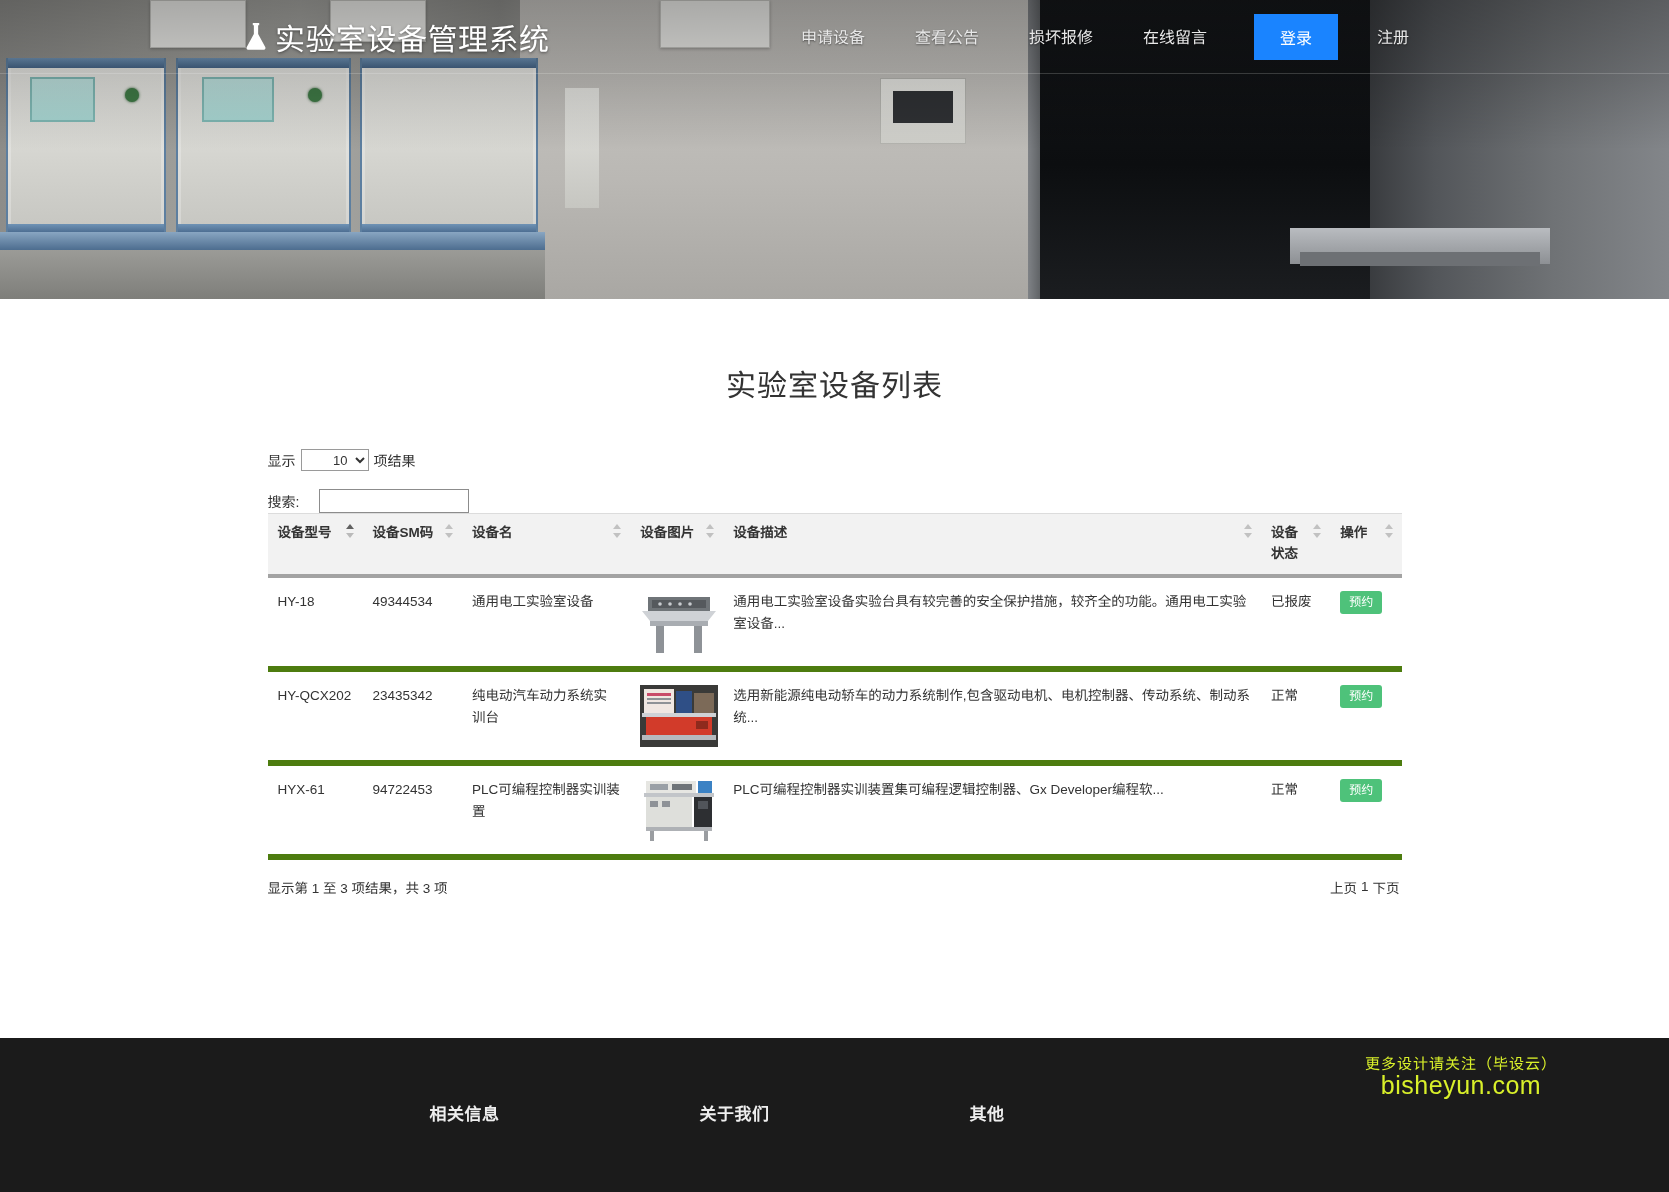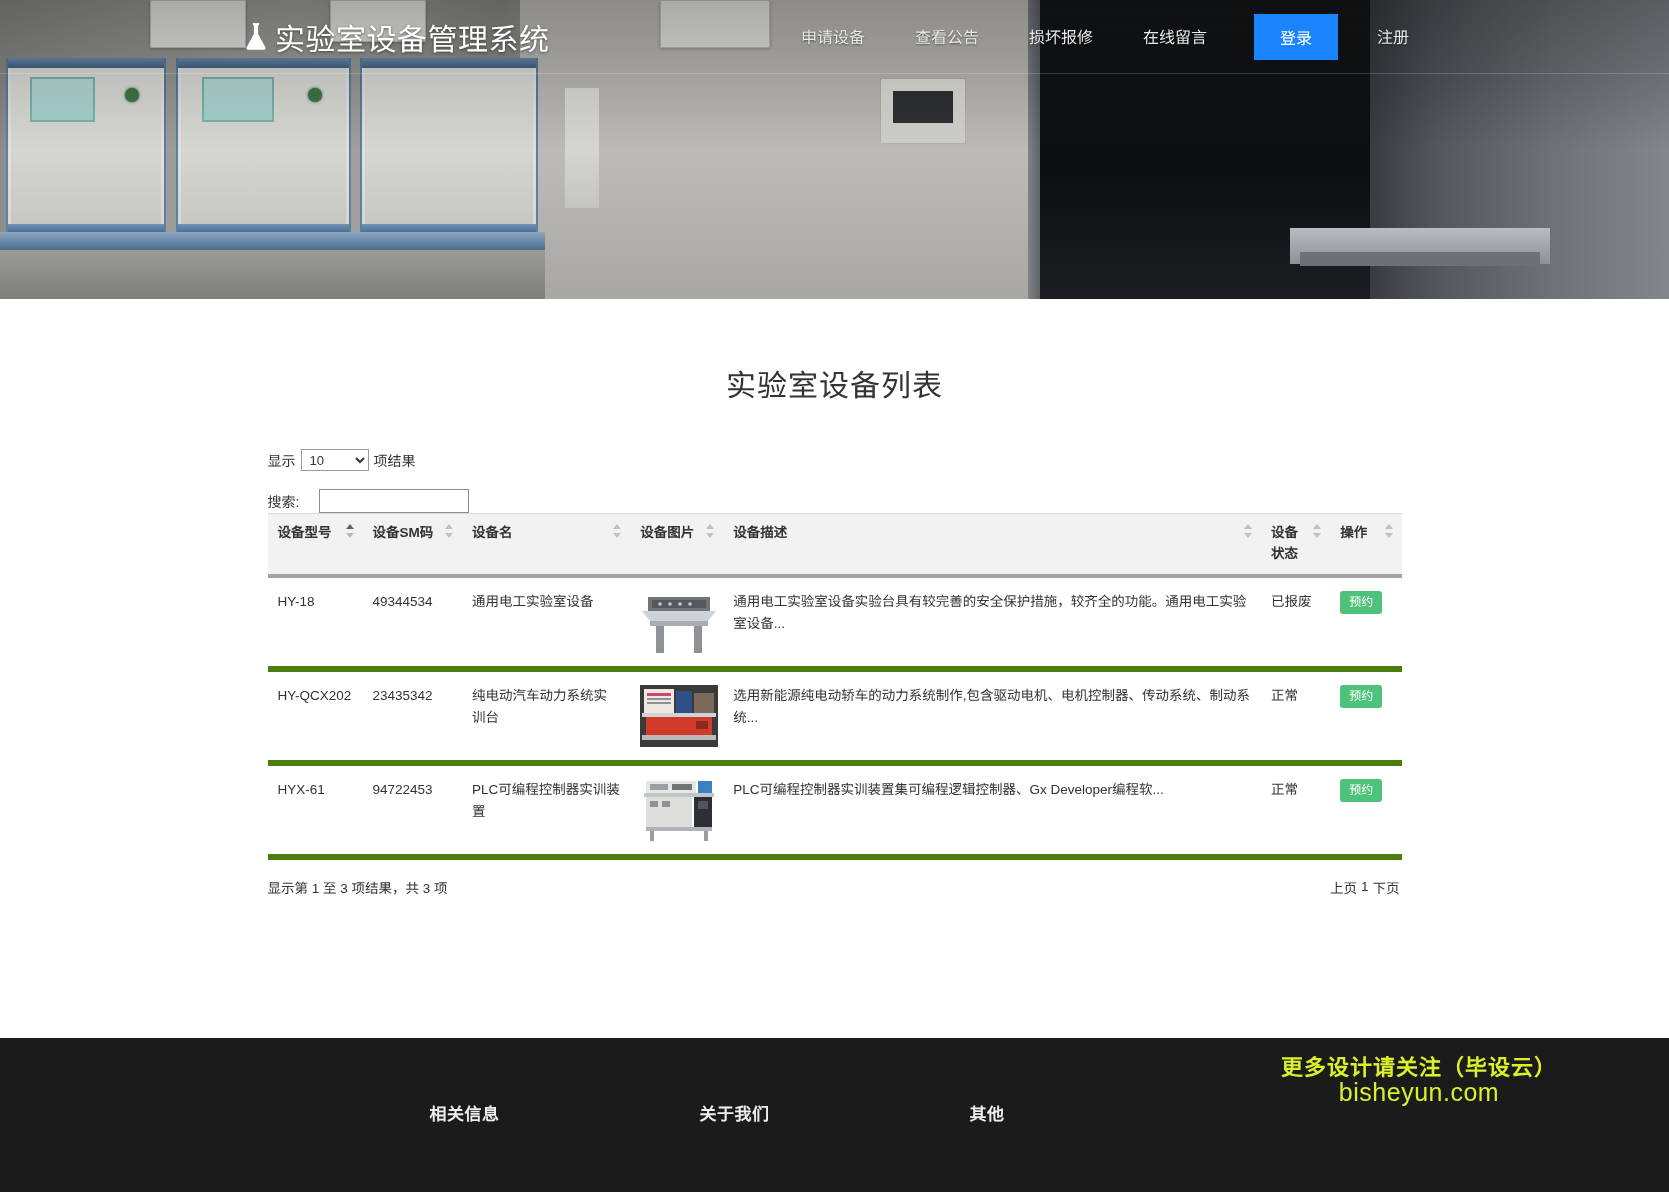--- a/index.html
+++ b/index.html
@@ -141,20 +141,21 @@
 
   .table-top {
     display:flex; align-items:flex-start;
     justify-content:space-between; margin-bottom:0;flex-direction:column;
   }
   .length-ctl { font-size:14px; color:#333; display:flex; align-items:center; gap:5px; }
   .length-ctl select {
     font-size:13px; padding:2px 4px; height:22px; width:68px;
     border:1px solid #9a9a9a; background:#fff; color:#333;
     font-family:"Liberation Sans",sans-serif;
+    text-align:right;
   }
   .search-ctl {
     font-size:14px; color:#333; display:flex; align-items:center; gap:20px;
     margin-top:18px;
   }
   .search-ctl input {
     width:150px; height:24px; border:1px solid #8c8c8c;
     padding:2px 6px; font-size:13px; background:#fff;
     font-family:"Liberation Sans",sans-serif;
   }
@@ -221,21 +222,21 @@
   .fcol { width:270px; }
   .fcol h4 {
     margin:0; font-size:17px; font-weight:bold; color:#eee;
     letter-spacing:.5px;
   }
   .watermark {
     position:absolute; right:112px; top:18px;
     text-align:center; line-height:1.05;
   }
   .wm1 {
-    font-size:22px; font-weight:bold; color:#d9f02a;
+    font-size:15px; font-weight:normal; color:#d9f02a;
     letter-spacing:1px; white-space:nowrap;
   }
   .wm2 {
     font-size:25px; font-weight:normal; color:#d9f02a;
     letter-spacing:.5px; white-space:nowrap;
   }
 </style>
 </head>
 <body>
 

